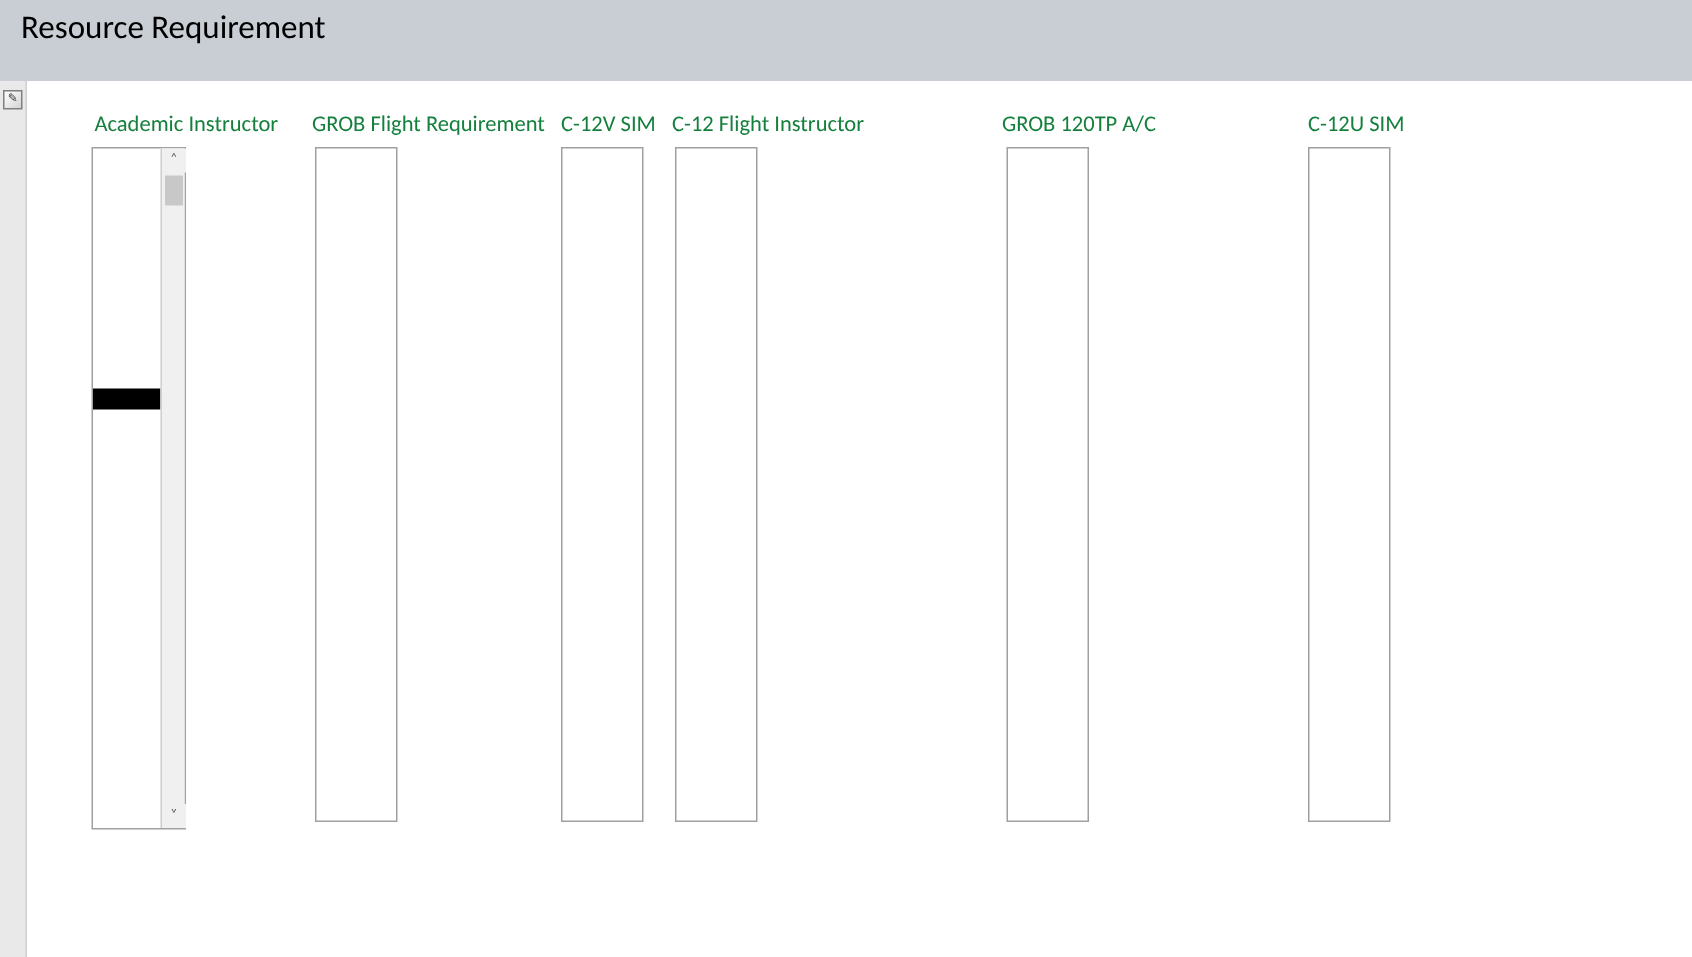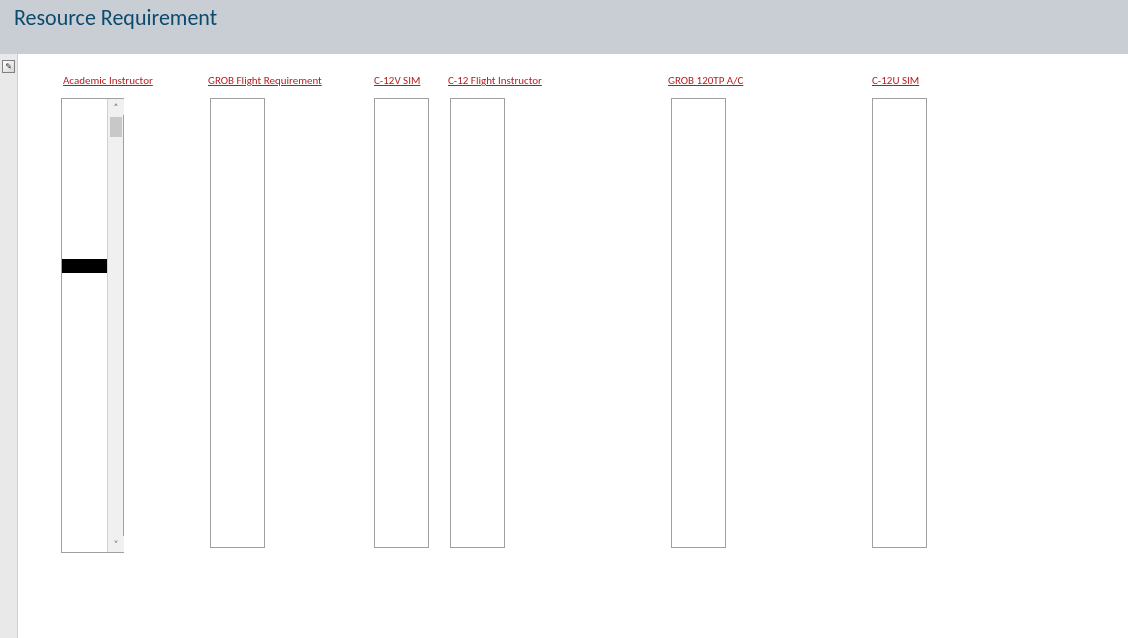--- a/index.html
+++ b/index.html
@@ -15,21 +15,21 @@
     }
     .header {
       width: 100%;
       height: 54px;
       background: #c9ced5;
       padding: 4px 14px;
     }
     .header-title {
       font-size: 22px;
       font-weight: 400;
-      color: #0c4a6e;
+      color: #000000;
     }
     .left-rail {
       position: absolute;
       left: 0;
       top: 54px;
       width: 18px;
       height: calc(100% - 54px);
       background: #e9e9e9;
       border-right: 1px solid #d0d0d0;
     }
@@ -57,27 +57,26 @@
     }
     .columns-row {
       position: relative;
       height: 100%;
     }
     .col {
       position: absolute;
       top: 0;
     }
     .col-label {
-      font-size: 11px;
-      color: #b91c1c;
+      font-size: 15px;
+      color: #15803d;
       white-space: nowrap;
       margin-bottom: 6px;
       padding-left: 2px;
       height: 18px;
-      text-decoration: underline;
     }
     .listbox {
       border: 1px solid #a0a0a0;
       background: #ffffff;
       height: 450px;
       width: 55px;
       position: relative;
     }
     
     .listbox.scroll {

